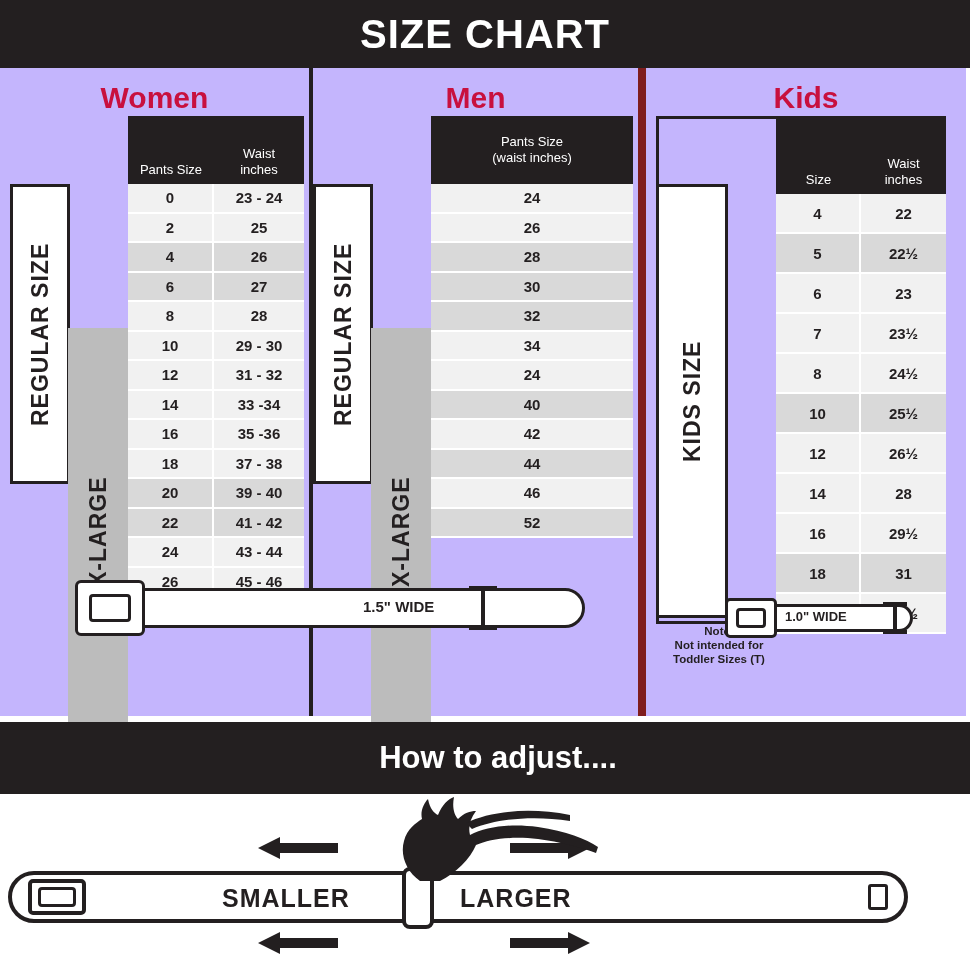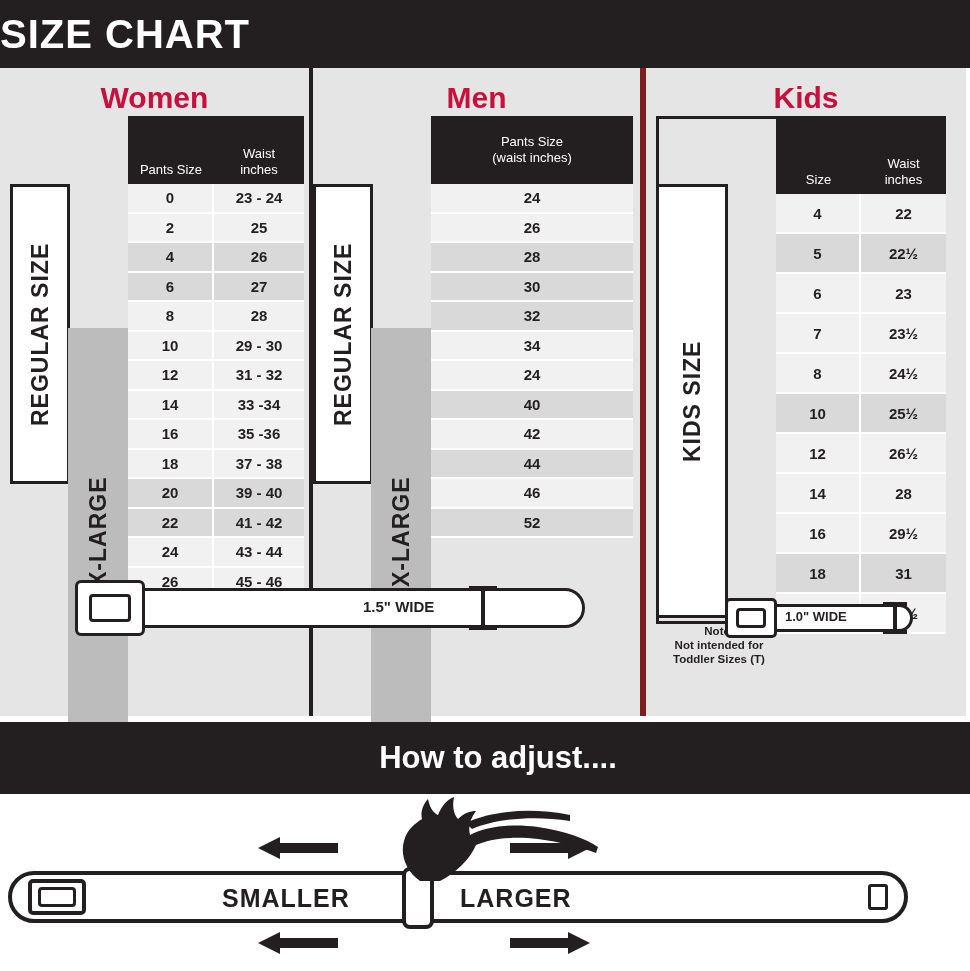--- a/index.html
+++ b/index.html
@@ -24,43 +24,43 @@
   
   .title-bar {
     position: absolute;
     left: 0; top: 0;
     width: 970px;
     height: 68px;
     background: #231f20;
     color: #ffffff;
     display: flex;
     align-items: center;
-    justify-content: flex-start;
+    justify-content: center;
   }
   .title-bar .title-text {
     font-size: 40px;
     font-weight: bold;
     letter-spacing: 1px;
   }
 
   
   .columns {
     position: absolute;
     left: 0; top: 68px;
     width: 970px;
     height: 648px;
     display: flex;
   }
   .col {
     position: relative;
     box-sizing: border-box;
-    background: #e5e5e5;
+    background: #c4b5fd;
   }
   .col-women { width: 313px; border-right: 4px solid #231f20; }
-  .col-men   { width: 333px; border-right: 6px solid #7f1d1d; }
+  .col-men   { width: 333px; border-right: 8px solid #7f1d1d; }
   .col-kids  { width: 320px; }
 
   .col-heading {
     text-align: center;
     font-size: 30px;
     font-weight: bold;
     color: #c8103e;
     margin-top: 8px;
     line-height: 44px;
   }

